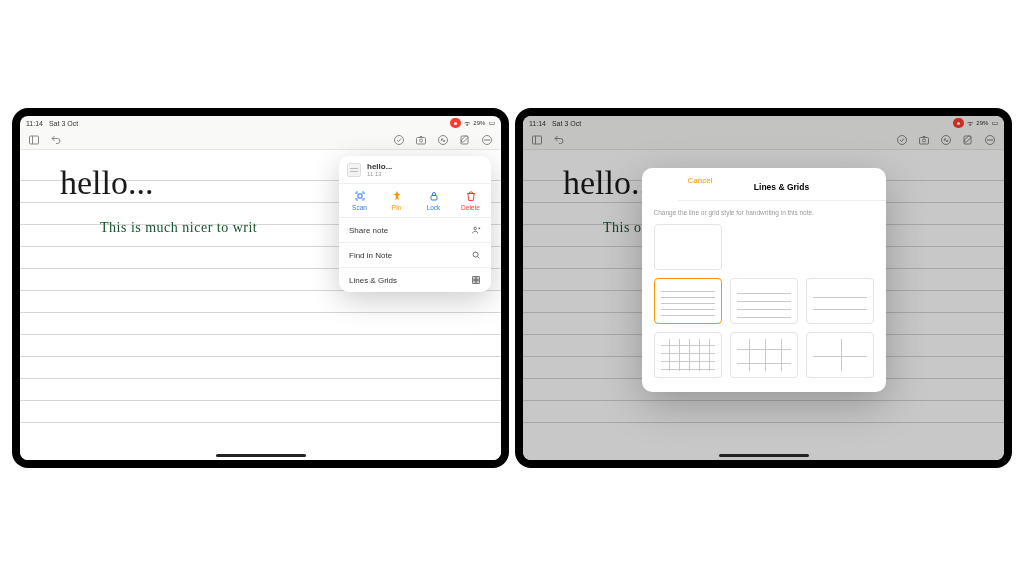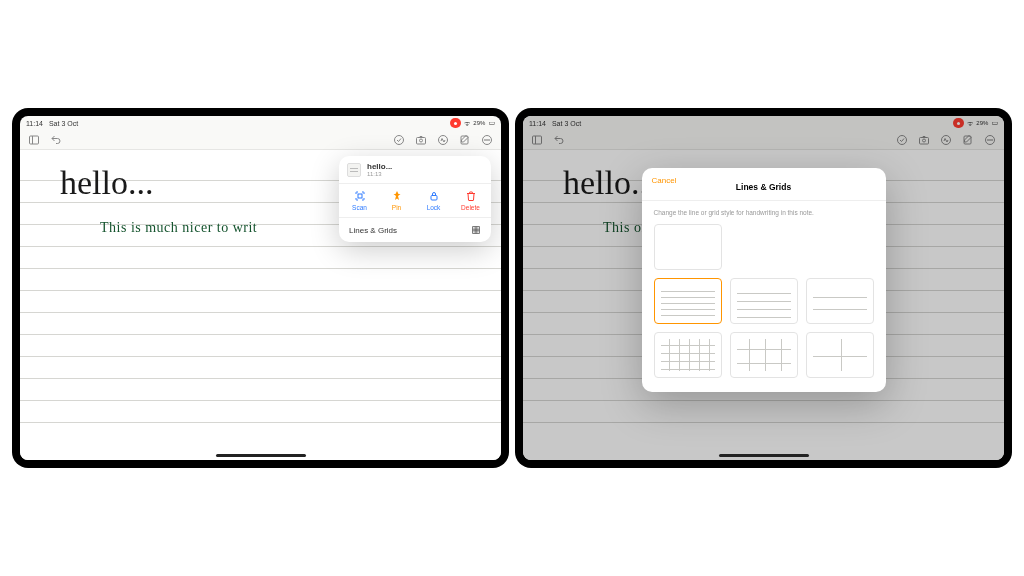--- a/index.html
+++ b/index.html
@@ -80,21 +80,21 @@
   .menu-row:last-child { border-bottom:none; }
   .menu-row .mi { width:10px; height:10px; color:#555; }
   .menu-row .mi svg { width:100%; height:100%; }
   
   .pop2-mask { position:absolute; inset:0; background:rgba(0,0,0,0.08); }
   .pop2 {
     position:absolute; left:50%; top:52px; transform:translateX(-50%);
     width:244px; background:#fff; border-radius:10px;
     box-shadow:0 12px 40px rgba(0,0,0,0.25); padding-bottom:10px;
   }
-  .pop2-hdr { position:relative; text-align:center; padding:8px 0 6px; border-bottom:1px solid #eee; }
+  .pop2-hdr { position:relative; text-align:center; padding:8px 0 6px; border-bottom:1px solid #eee;margin-left:36px; }
   .pop2-hdr .cancel { position:absolute; left:10px; top:8px; font-size:8px; color:#ff9500; }
   .pop2-hdr .ttl { font-size:8.5px; font-weight:600; }
   .pop2 .desc { font-size:6.5px; color:#999; text-align:left; padding:8px 12px 4px; }
   .grid-opts { display:grid; grid-template-columns:repeat(3,1fr); gap:8px; padding:4px 12px; }
   .opt { height:46px; background:#fff; border:1px solid #e3e3e3; border-radius:4px; position:relative; overflow:hidden; }
   .opt.sel { border:1.5px solid #ff9500; }
   .opt.blank-sel { grid-column:1; }
   .row2spacer { grid-column: span 2; }
   .opt .hl { position:absolute; left:6px; right:6px; height:1px; background:#c9c9c5; }
   .opt .vl { position:absolute; top:6px; bottom:6px; width:1px; background:#c9c9c5; }
@@ -227,20 +227,35 @@
           <div class="qbtn">
             <div class="ic c-red">
                 <svg viewBox="0 0 24 24" fill="none" stroke="currentColor" stroke-width="2">
                   <path d="M4 7h16M9 7V5a1 1 0 011-1h4a1 1 0 011 1v2M6 7l1 13a1 1 0 001 1h8a1 1 0 001-1l1-13"></path>
                 </svg>
               </div>
             <div class="lbl c-red">Delete</div>
           </div>
         </div>
         <div class="menu-row">
+          <span>Share note</span>
+          <span class="mi"><svg viewBox="0 0 24 24" fill="none" stroke="currentColor" stroke-width="2">
+                <circle cx="10" cy="8" r="3"></circle>
+                <path d="M4 20c0-3 3-5 6-5s6 2 6 5"></path>
+                <path d="M18 8h4M20 6v4"></path>
+              </svg></span>
+        </div>
+        <div class="menu-row">
+          <span>Find in Note</span>
+          <span class="mi"><svg viewBox="0 0 24 24" fill="none" stroke="currentColor" stroke-width="2">
+                <circle cx="11" cy="11" r="6"></circle>
+                <path d="M20 20l-4-4"></path>
+              </svg></span>
+        </div>
+        <div class="menu-row">
           <span>Lines &amp; Grids</span>
           <span class="mi"><svg viewBox="0 0 24 24" fill="none" stroke="currentColor" stroke-width="2">
                 <rect x="4" y="4" width="16" height="16"></rect>
                 <line x1="4" y1="10" x2="20" y2="10"></line>
                 <line x1="4" y1="14" x2="20" y2="14"></line>
                 <line x1="10" y1="4" x2="10" y2="20"></line>
                 <line x1="14" y1="4" x2="14" y2="20"></line>
               </svg></span>
         </div>
       </div>

